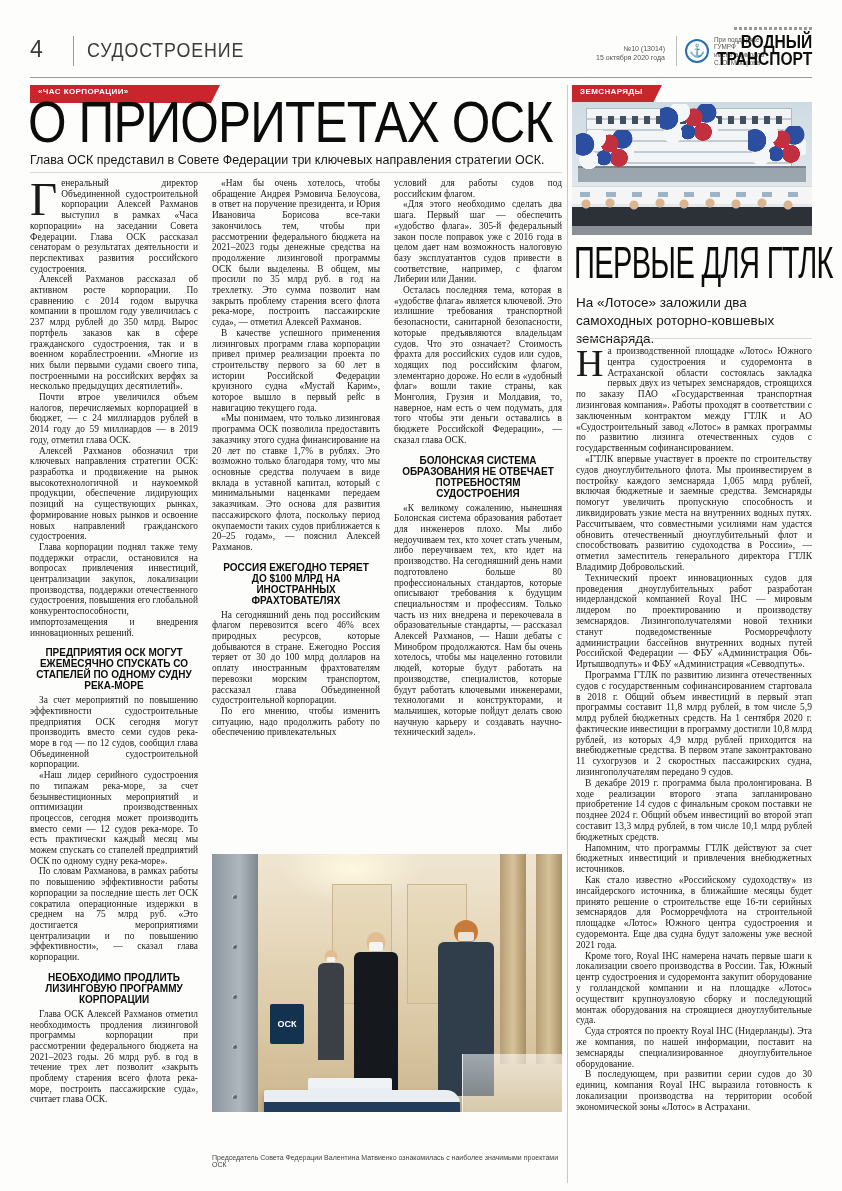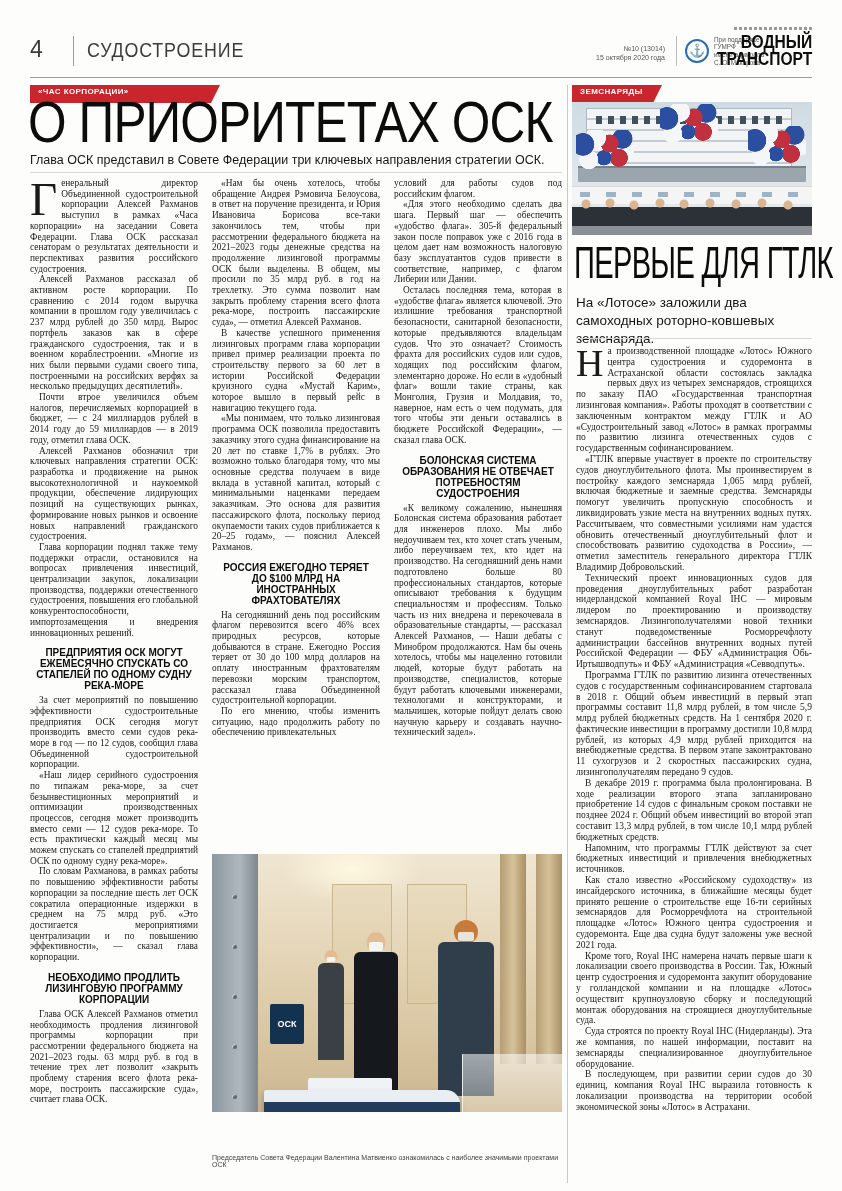--- a/index.html
+++ b/index.html
@@ -176,21 +176,21 @@
     <p class="nofirst"><span class="dropcap">Г</span><span>енеральный директор Объединенной судостроительной корпорации Алексей Рахманов выступил в рамках «Часа корпорации» на  заседании Совета Федерации. Глава ОСК рассказал сенаторам о результатах деятельности и перспективах развития российского судостроения.</span></p>
     <p>Алексей Рахманов рассказал об активном росте корпорации. По сравнению с 2014 годом выручка компании в прошлом году увеличилась с 237 млрд рублей до 350 млрд. Вырос портфель заказов как в сфере гражданского судостроения, так и в военном кораблестроении. «Многие из них были первыми судами своего типа, построенными на российских верфях за несколько предыдущих десятилетий».</p>
     <p>Почти втрое увеличился объем налогов, перечисляемых корпорацией в бюджет, — с 24 миллиардов рублей в 2014 году до 59 миллиардов — в 2019 году, отметил глава ОСК.</p>
     <p>Алексей Рахманов обозначил три ключевых направления стратегии ОСК: разработка и продвижение на рынок высокотехнологичной и наукоемкой продукции, обеспечение лидирующих позиций на существующих рынках, формирование новых рынков и освоение новых направлений гражданского судостроения.</p>
     <p>Глава корпорации поднял также тему поддержки отрасли, остановился на вопросах привлечения инвестиций, централизации закупок, локализации производства, поддержки отечественного судостроения, повышения его глобальной конкурентоспособности, импортозамещения и внедрения инновационных решений.</p>
     <p class="subhead">ПРЕДПРИЯТИЯ ОСК  МОГУТ ЕЖЕМЕСЯЧНО СПУСКАТЬ СО СТАПЕЛЕЙ ПО ОДНОМУ СУДНУ РЕКА-МОРЕ</p>
     <p>За счет  мероприятий по повышению эффективности судостроительные предприятия ОСК сегодня могут производить вместо семи судов река-море в год — по 12 судов, сообщил глава Объединенной судостроительной корпорации.</p>
     <p>«Наш лидер серийного судостроения по типажам река-море, за счет безынвестиционных мероприятий и оптимизации производственных процессов, сегодня может производить вместо семи — 12 судов река-море. То есть практически каждый месяц мы можем спускать со стапелей предприятий ОСК по одному судну река-море».</p>
     <p>По словам Рахманова, в рамках работы по повышению эффективности работы корпорации за последние шесть лет ОСК сократила операционные издержки в среднем на 75 млрд руб. «Это достигается мероприятиями централизации и по повышению эффективности», — сказал глава корпорации.</p>
     <p class="subhead">НЕОБХОДИМО ПРОДЛИТЬ ЛИЗИНГОВУЮ ПРОГРАММУ КОРПОРАЦИИ</p>
-    <p>Глава ОСК Алексей Рахманов отметил необходимость продления лизинговой программы корпорации при рассмотрении федерального бюджета на 2021–2023 годы. 63 млрд руб. в год в течение трех лет позволит «закрыть проблему старения всего флота река-море, построить пассажирские суда», считает глава ОСК.</p>
+    <p>Глава ОСК Алексей Рахманов отметил необходимость продления лизинговой программы корпорации при рассмотрении федерального бюджета на 2021–2023 годы. 26 млрд руб. в год в течение трех лет позволит «закрыть проблему старения всего флота река-море, построить пассажирские суда», считает глава ОСК.</p>
   </div>
 
   <div class="col col2">
     <p>«Нам бы очень хотелось, чтобы обращение Андрея Рэмовича Белоусова, в ответ на поручение президента, и Юрия Ивановича Борисова все-таки закончилось тем, чтобы при рассмотрении федерального бюджета на 2021–2023 годы денежные средства на продолжение лизинговой программы ОСК были выделены. В общем, мы просили по 35 млрд руб. в год на трехлетку. Это сумма позволит нам закрыть проблему старения всего флота река-море, построить пассажирские суда», — отметил Алексей Рахманов.</p>
     <p>В качестве успешного применения лизинговых программ глава корпорации привел пример реализации проекта по строительству первого за 60 лет в истории Российской Федерации круизного судна «Мустай Карим», которое вышло в первый рейс в навигацию текущего года.</p>
     <p>«Мы понимаем, что  только лизинговая программа ОСК позволила предоставить заказчику этого судна финансирование на 20 лет по ставке 1,7% в рублях. Это возможно только благодаря тому, что мы основные средства получаем в виде вклада в уставной капитал, который с минимальными наценками передаем заказчикам. Это основа для развития пассажирского флота, поскольку период окупаемости таких судов приближается к 20–25 годам», — пояснил Алексей Рахманов.</p>
     <p class="subhead">РОССИЯ ЕЖЕГОДНО ТЕРЯЕТ ДО $100 МЛРД НА ИНОСТРАННЫХ ФРАХТОВАТЕЛЯХ</p>
     <p>На сегодняшний день под российским флагом перевозится всего 46% всех природных ресурсов, которые добываются в стране. Ежегодно Россия теряет от 30 до 100 млрд долларов на оплату иностранным фрахтователям перевозки  морским транспортом, рассказал глава Объединенной судостроительной корпорации.</p>
     <p>По его мнению, чтобы изменить ситуацию, надо продолжить работу по обеспечению привлекательных</p>
   </div>

